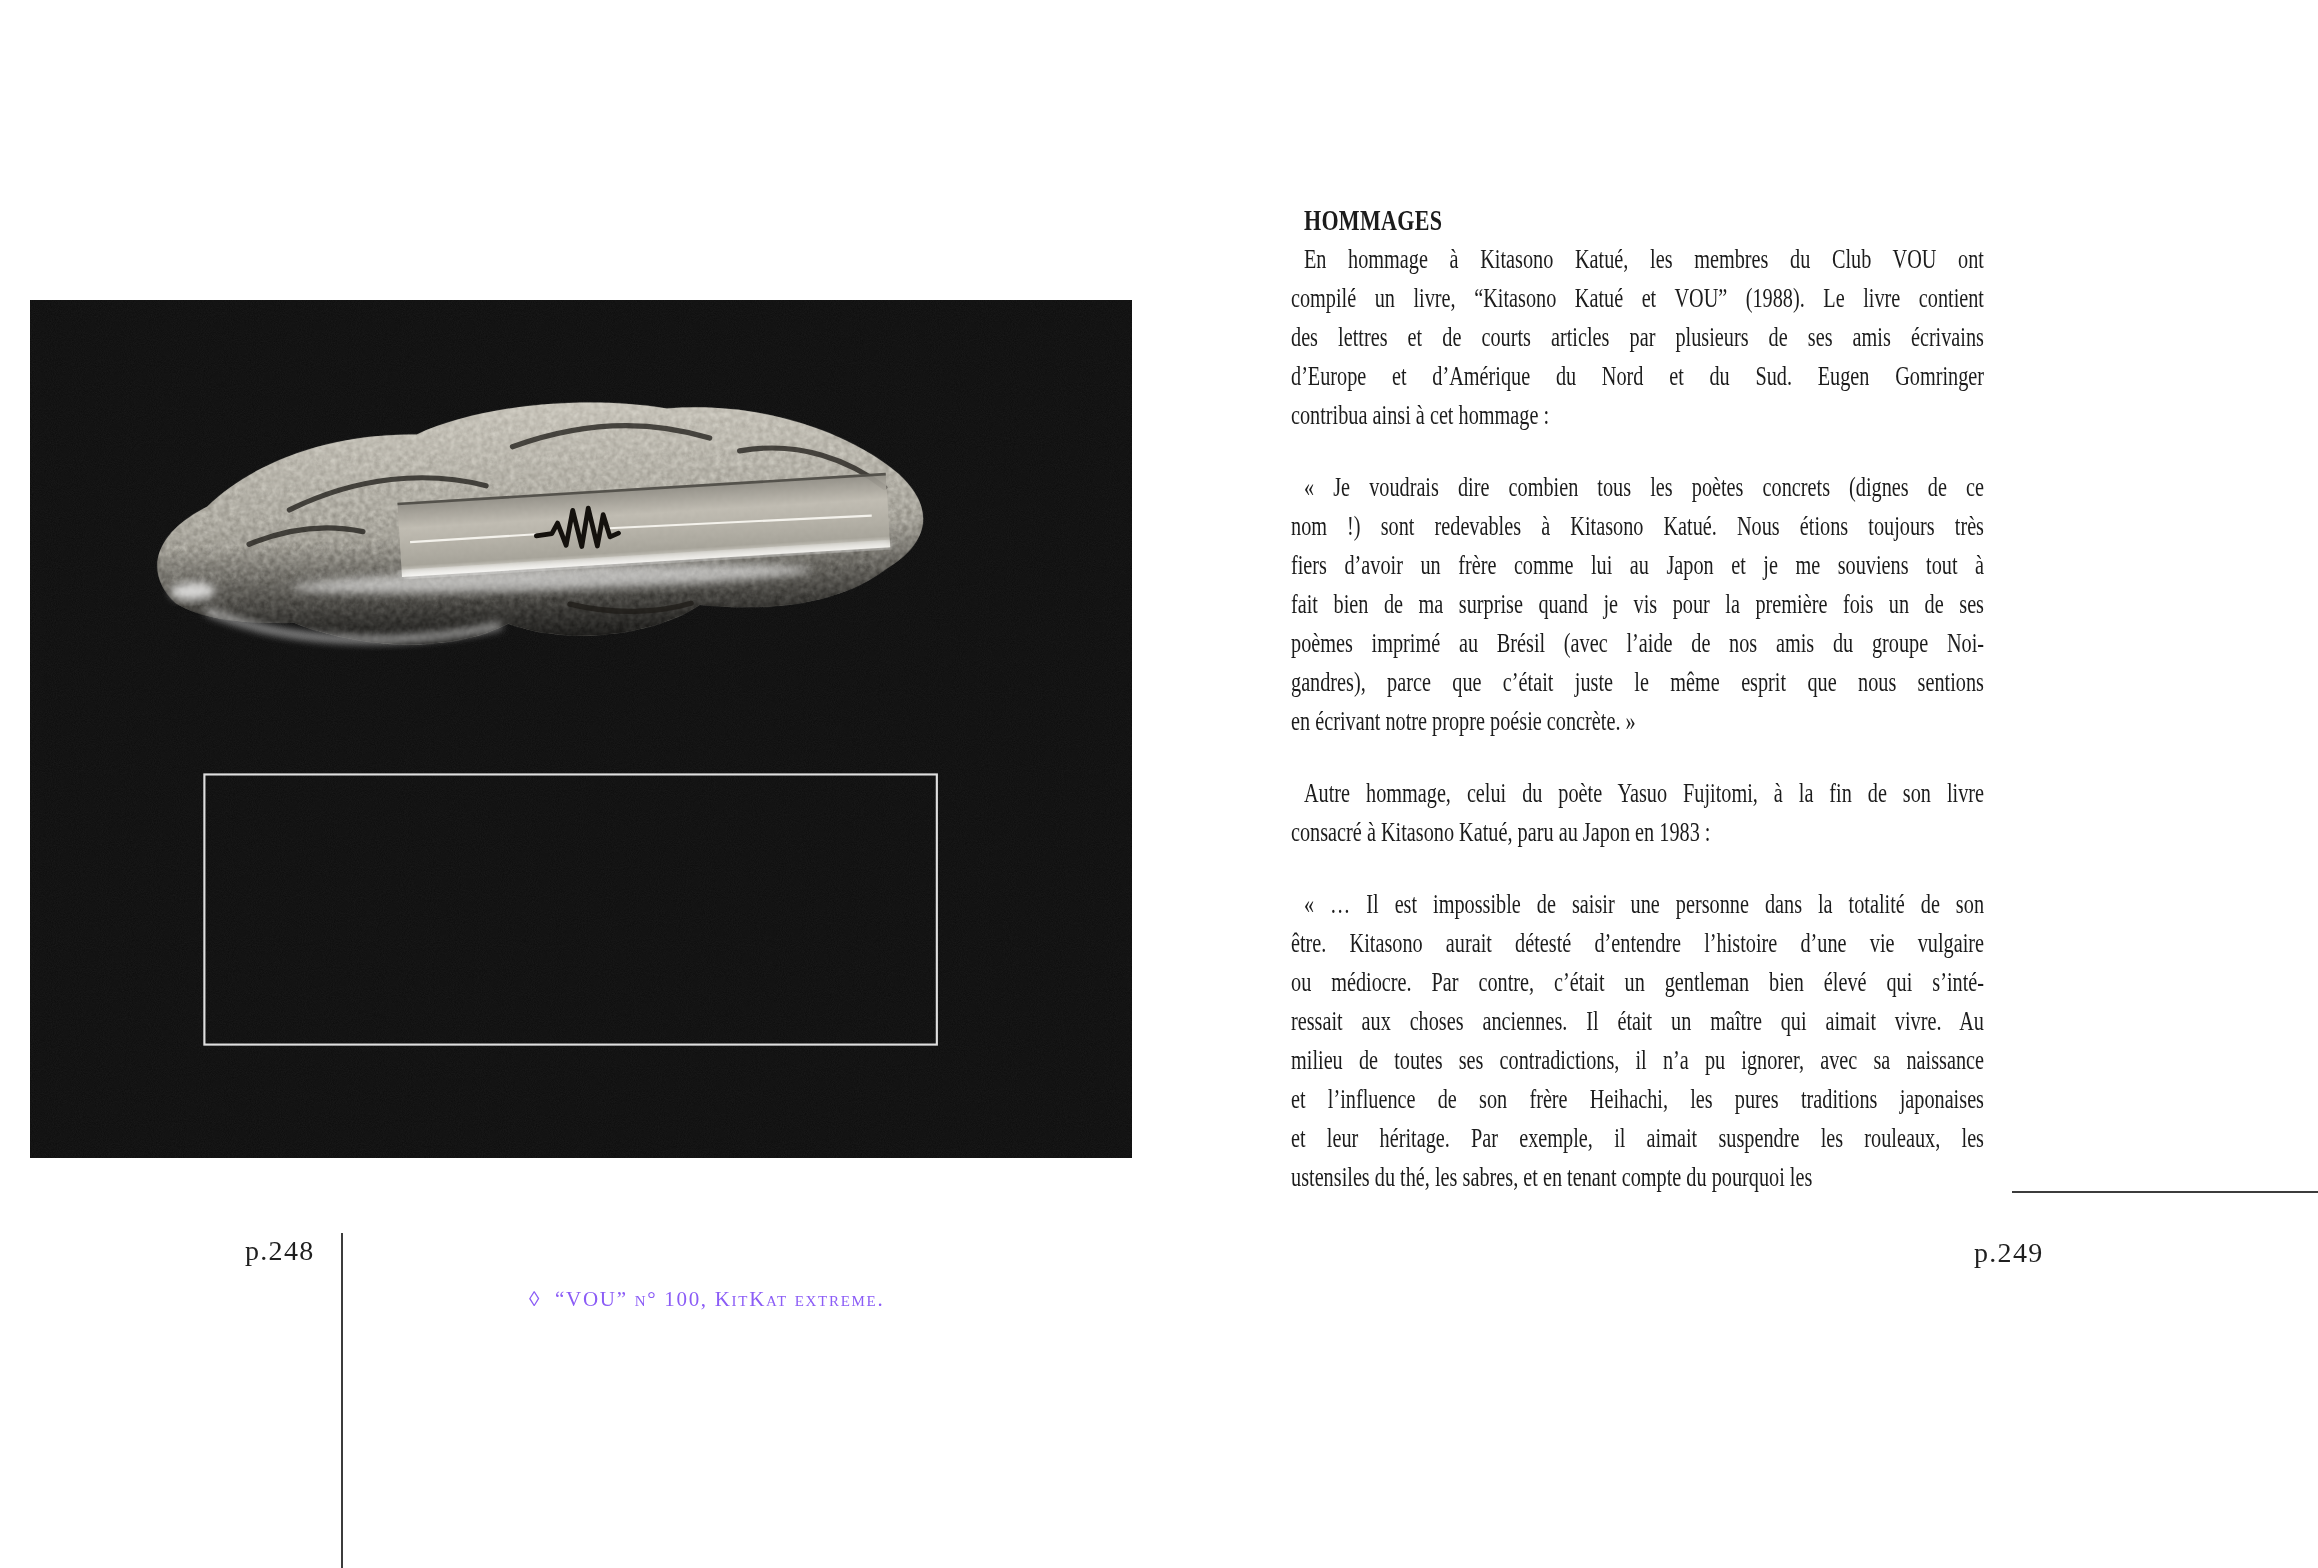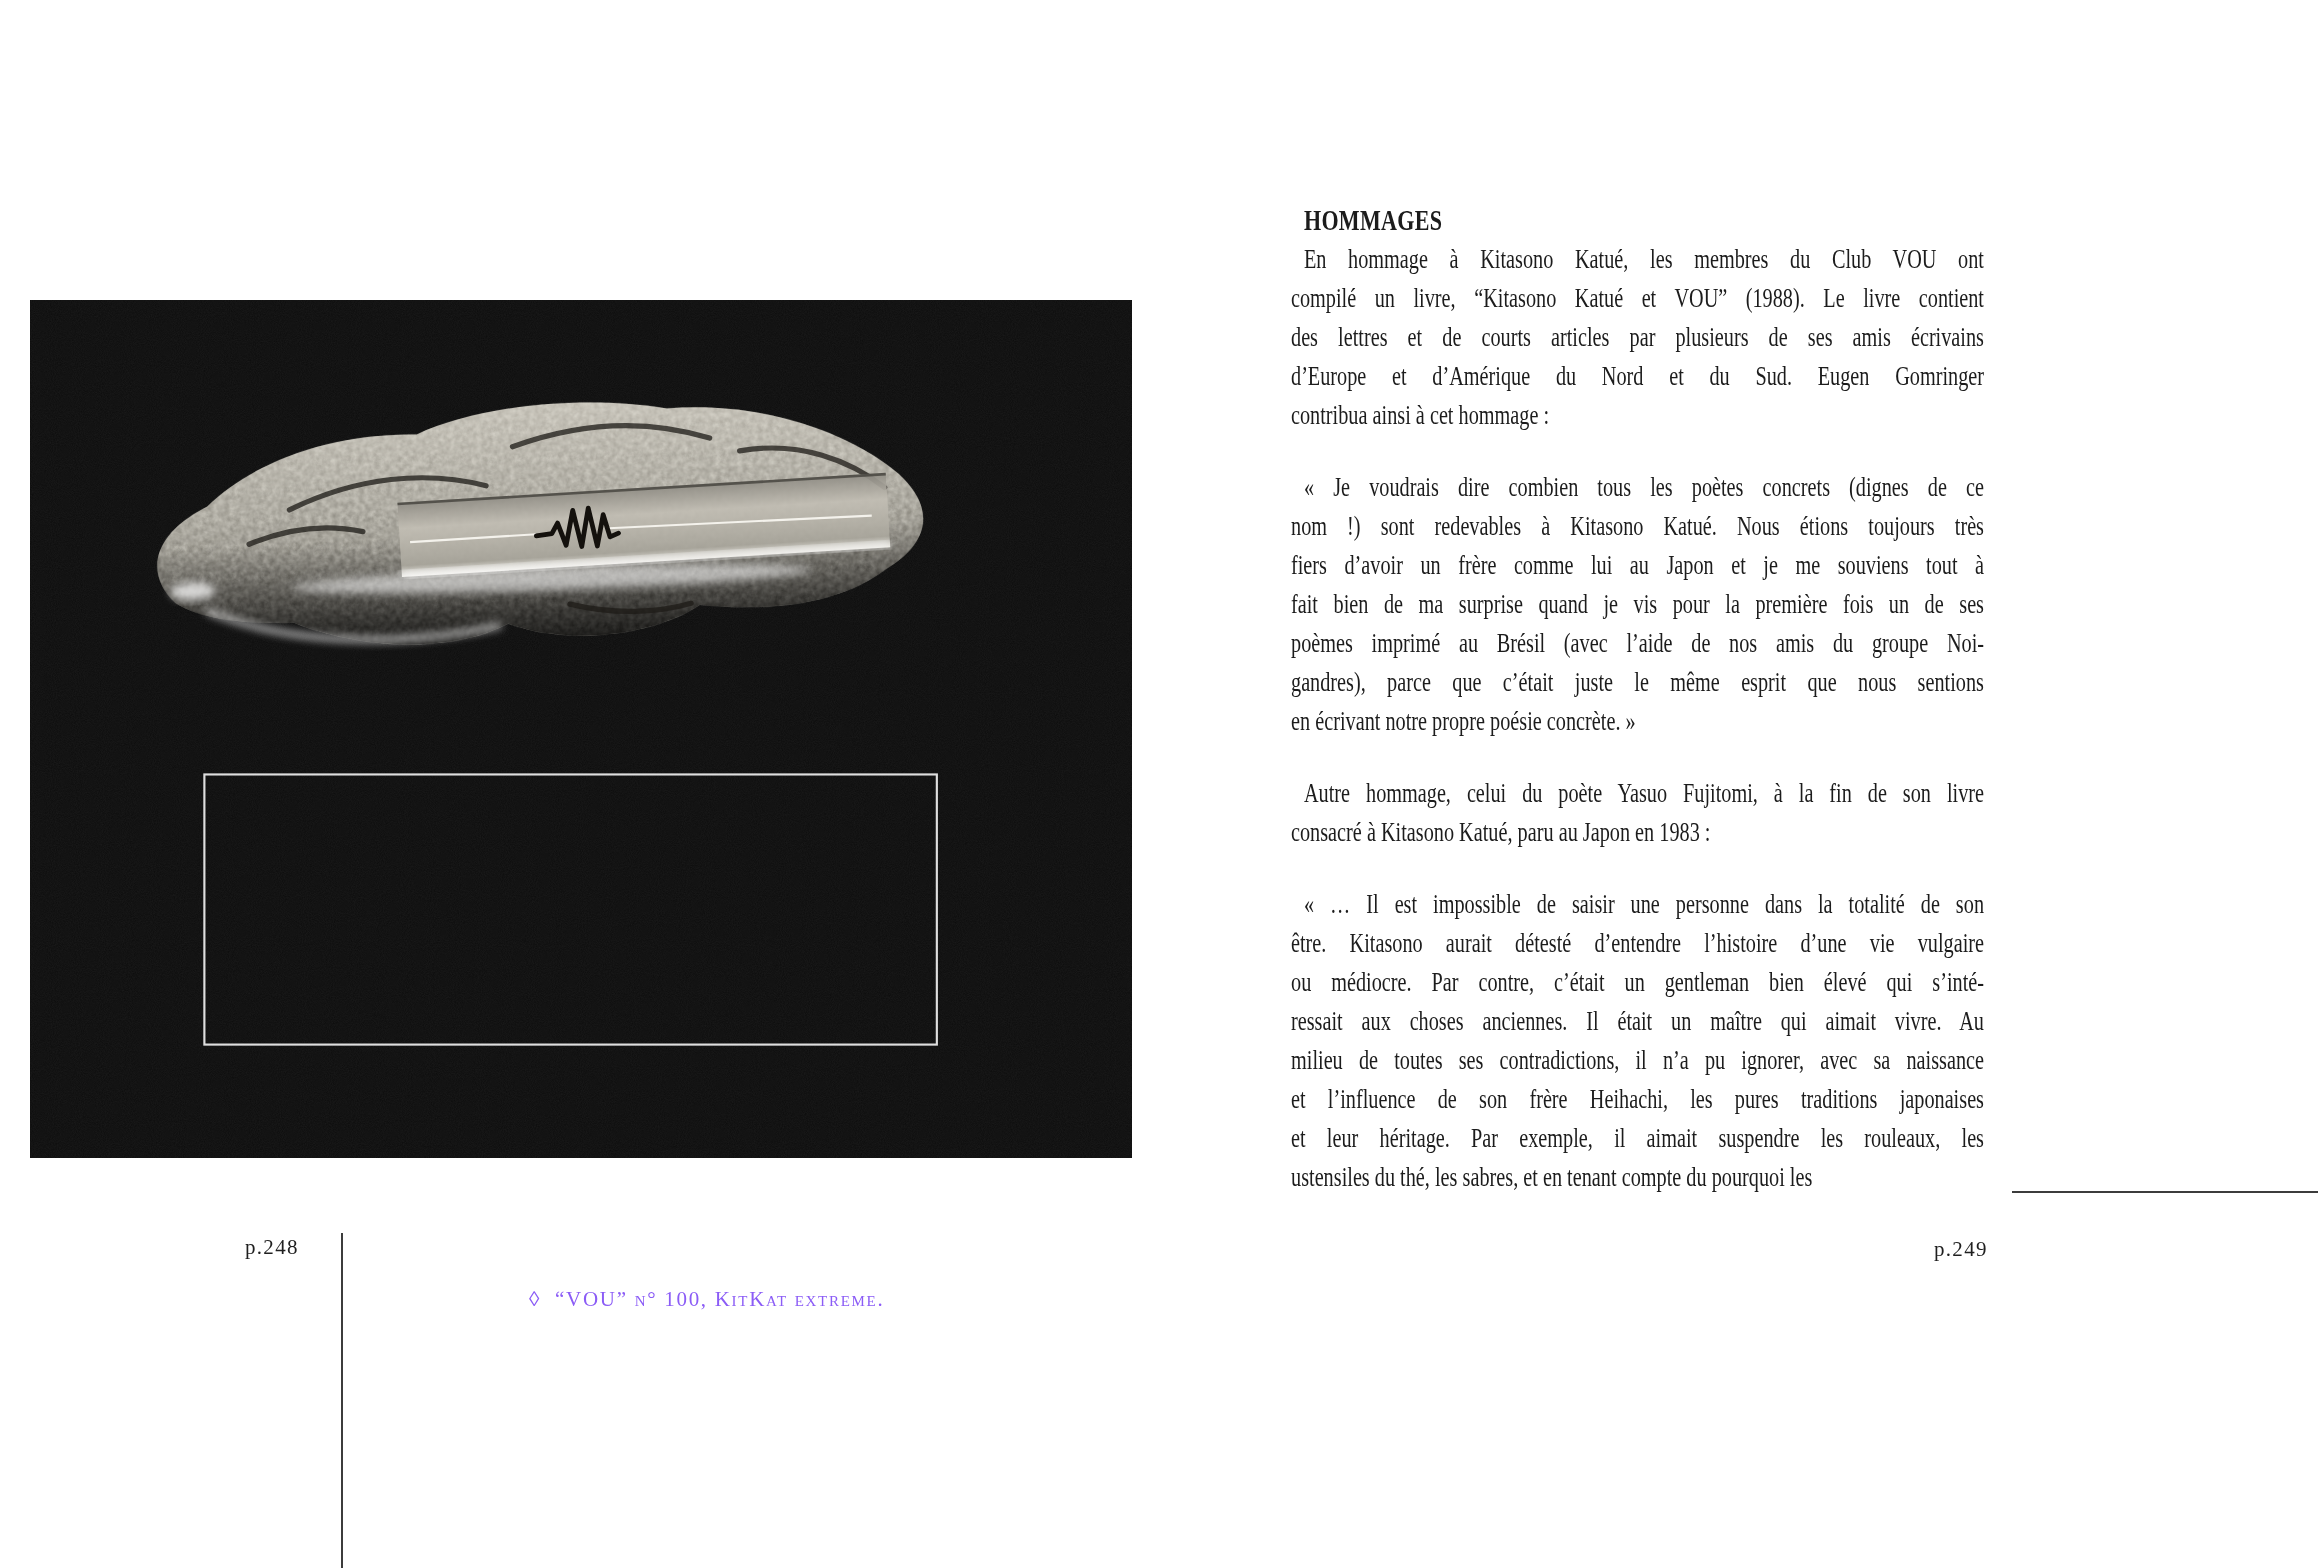--- a/index.html
+++ b/index.html
@@ -17,26 +17,26 @@
     position: absolute;
     left: 30px; top: 300px;
     width: 1102px; height: 858px;
     background: #0c0c0c;
   }
   .photo svg { display: block; width: 100%; height: 100%; }
 
   
   .pnum {
     position: absolute;
-    font-size: 21px;
+    font-size: 28px;
     letter-spacing: 1.3px;
     color: #1f1f1f;
   }
   .pnum-left  { left: 245px; top: 1235px; }
-  .pnum-right { left: 1934px; top: 1237px; }
+  .pnum-right { left: 1974px; top: 1237px; }
 
   .v-rule {
     position: absolute;
     left: 341px; top: 1233px;
     width: 1.7px; height: 335px;
     background: #3c3c3c;
   }
   .h-rule {
     position: absolute;
     left: 2012px; top: 1191px;

